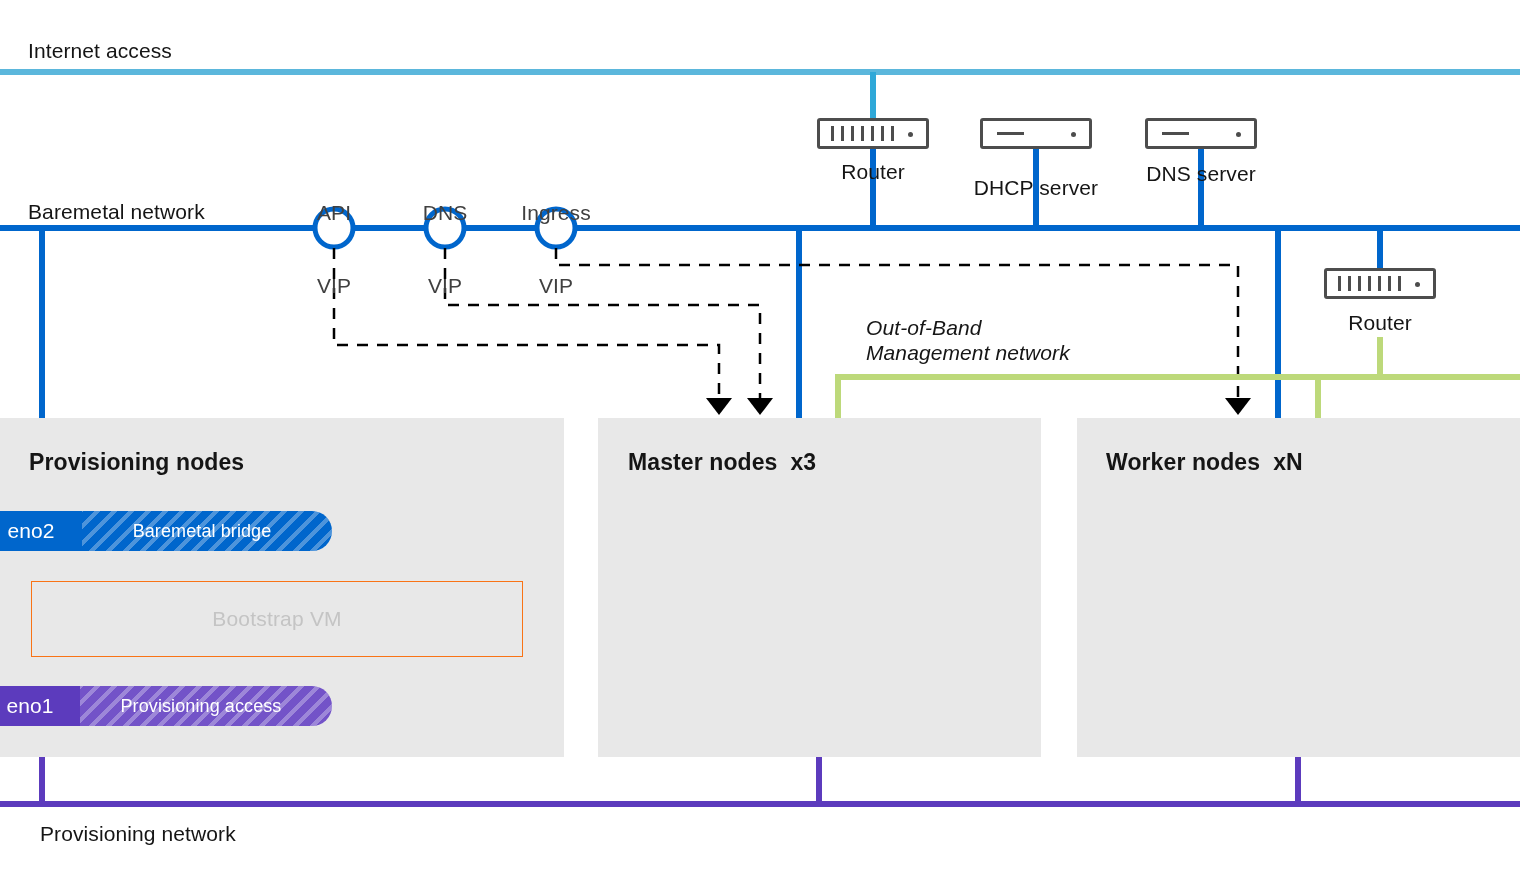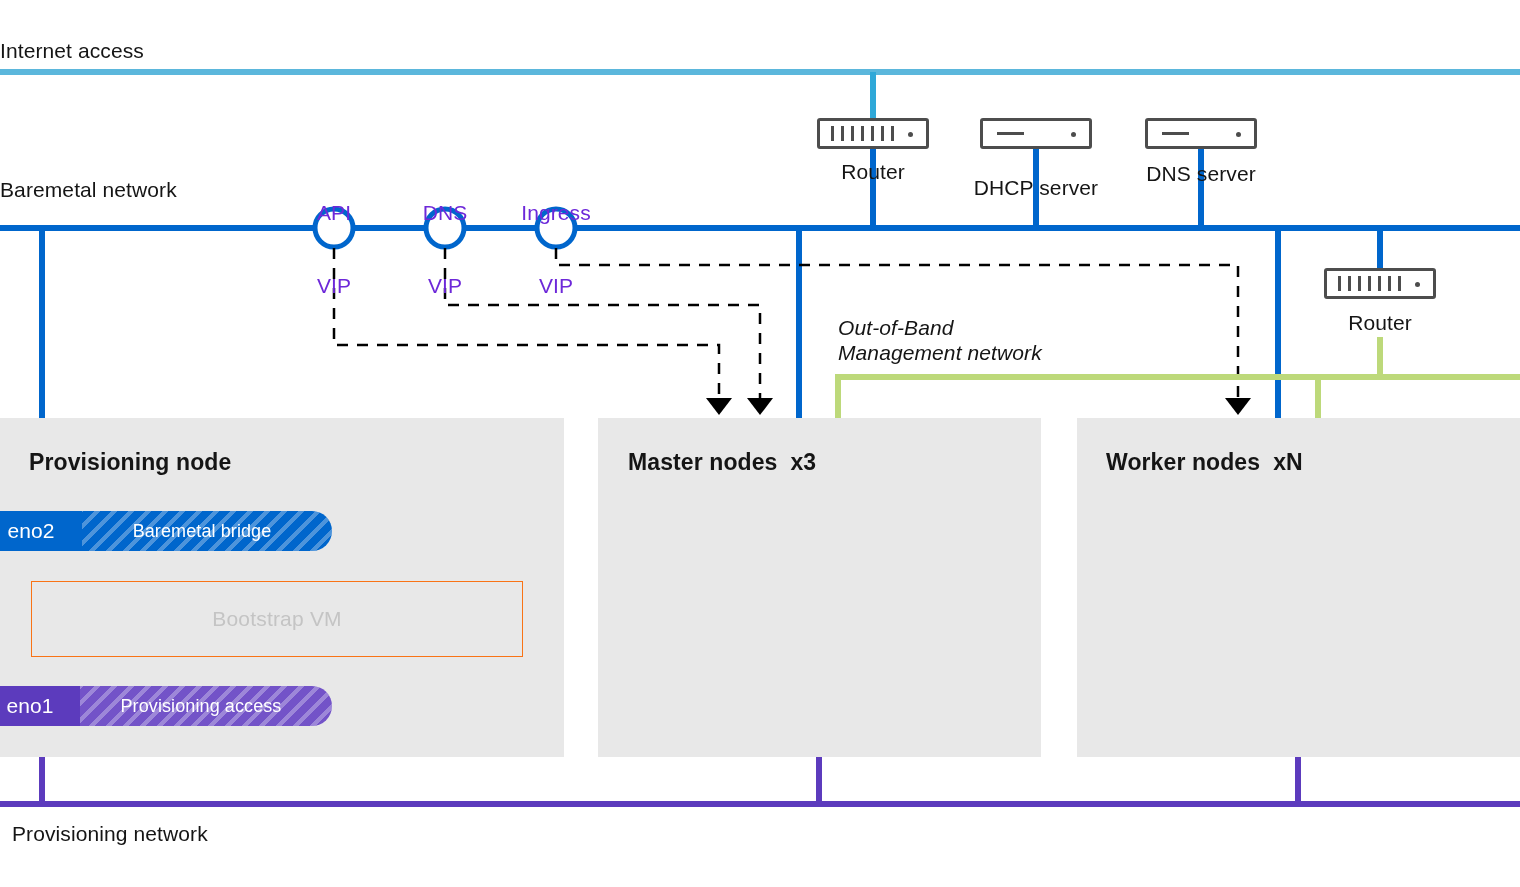--- a/index.html
+++ b/index.html
@@ -29,30 +29,31 @@
   
   .lbl {
     position: absolute;
     white-space: pre;
     line-height: 1.18;
   }
   .lbl-net {
     font-size: 21px;
     color: #151515;
     letter-spacing: 0.1px;
+    padding-left: 28px;
   }
   .lbl-device {
     font-size: 21px;
     color: #151515;
     text-align: center;
     letter-spacing: 0.1px;
   }
   .lbl-vip {
     font-size: 21px;
-    color: #6d28d9;
+    color: #404040;
     text-align: center;
     line-height: 1.15;
     letter-spacing: 0.1px;
   }
   .lbl-boxtitle {
     font-size: 23px;
     font-weight: bold;
     color: #151515;
     letter-spacing: 0.1px;
   }
@@ -206,21 +207,21 @@
     <line x1="1380" y1="337" x2="1380" y2="377" stroke="#bdd97a" stroke-width="6"></line>
 
     <line x1="0" y1="804" x2="1520" y2="804" stroke="#5c3bbd" stroke-width="6"></line>
     <line x1="42" y1="706" x2="42" y2="804" stroke="#5c3bbd" stroke-width="6"></line>
     <line x1="819" y1="757" x2="819" y2="804" stroke="#5c3bbd" stroke-width="6"></line>
     <line x1="1298" y1="757" x2="1298" y2="804" stroke="#5c3bbd" stroke-width="6"></line>
   </svg>
 
   <div class="lbl lbl-net" style="left:0px; top:39px;">Internet access</div>
 
-  <div class="lbl lbl-net" style="left:0px; top:178px;">Baremetal network</div>
+  <div class="lbl lbl-net" style="left:0px; top:200px;">Baremetal network</div>
 
   <div class="lbl lbl-net" style="left:838px; top:316px;font-style:italic;">Out-of-Band
 Management network</div>
 
   <div class="lbl lbl-net" style="left:12px; top:822px;">Provisioning network</div>
 
   <div class="lbl lbl-vip" style="left:284px; top:153px; width:100px;">
     <div>API</div>
     <div>VIP</div>
   </div>
@@ -267,21 +268,21 @@
         <i></i>
         <i></i>
         <i></i>
         <i></i>
     </span>
     <span class="led"></span>
   </div>
   <div class="lbl lbl-device" style="left:1300px; top:311px; width:160px;">Router</div>
 
   <div class="nodebox" id="provisioning-node-box" style="left:-10px; top:418px; width:574px; height:339px;"></div>
-  <div class="lbl lbl-boxtitle" style="left:29px; top:449px;">Provisioning node</div>
+  <div class="lbl lbl-boxtitle" style="left:29px; top:449px;">Provisioning nodes</div>
 
   <div class="nodebox" id="master-nodes-box" style="left:598px; top:418px; width:443px; height:339px;"></div>
   <div class="lbl lbl-boxtitle" style="left:628px; top:449px;">Master nodes  x3</div>
 
   <div class="nodebox" id="worker-nodes-box" style="left:1077px; top:418px; width:453px; height:339px;"></div>
   <div class="lbl lbl-boxtitle" style="left:1106px; top:449px;">Worker nodes  xN</div>
 
   <div class="pill" id="pill-baremetal">
     <span class="nic">eno2</span>
     <span class="bridge">Baremetal bridge</span>

